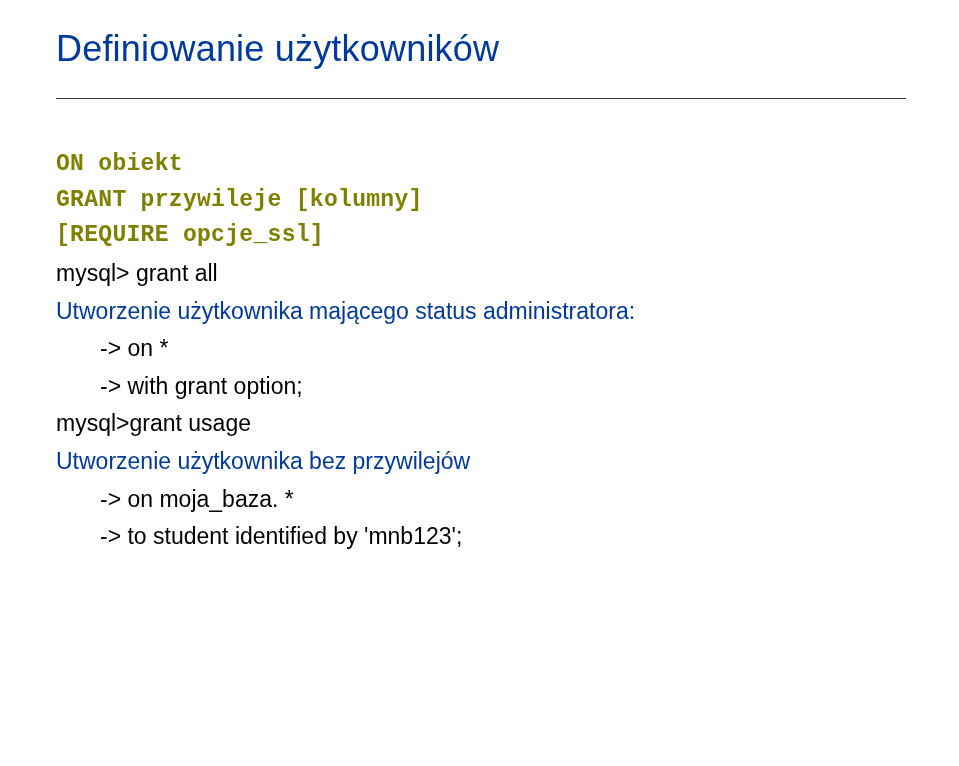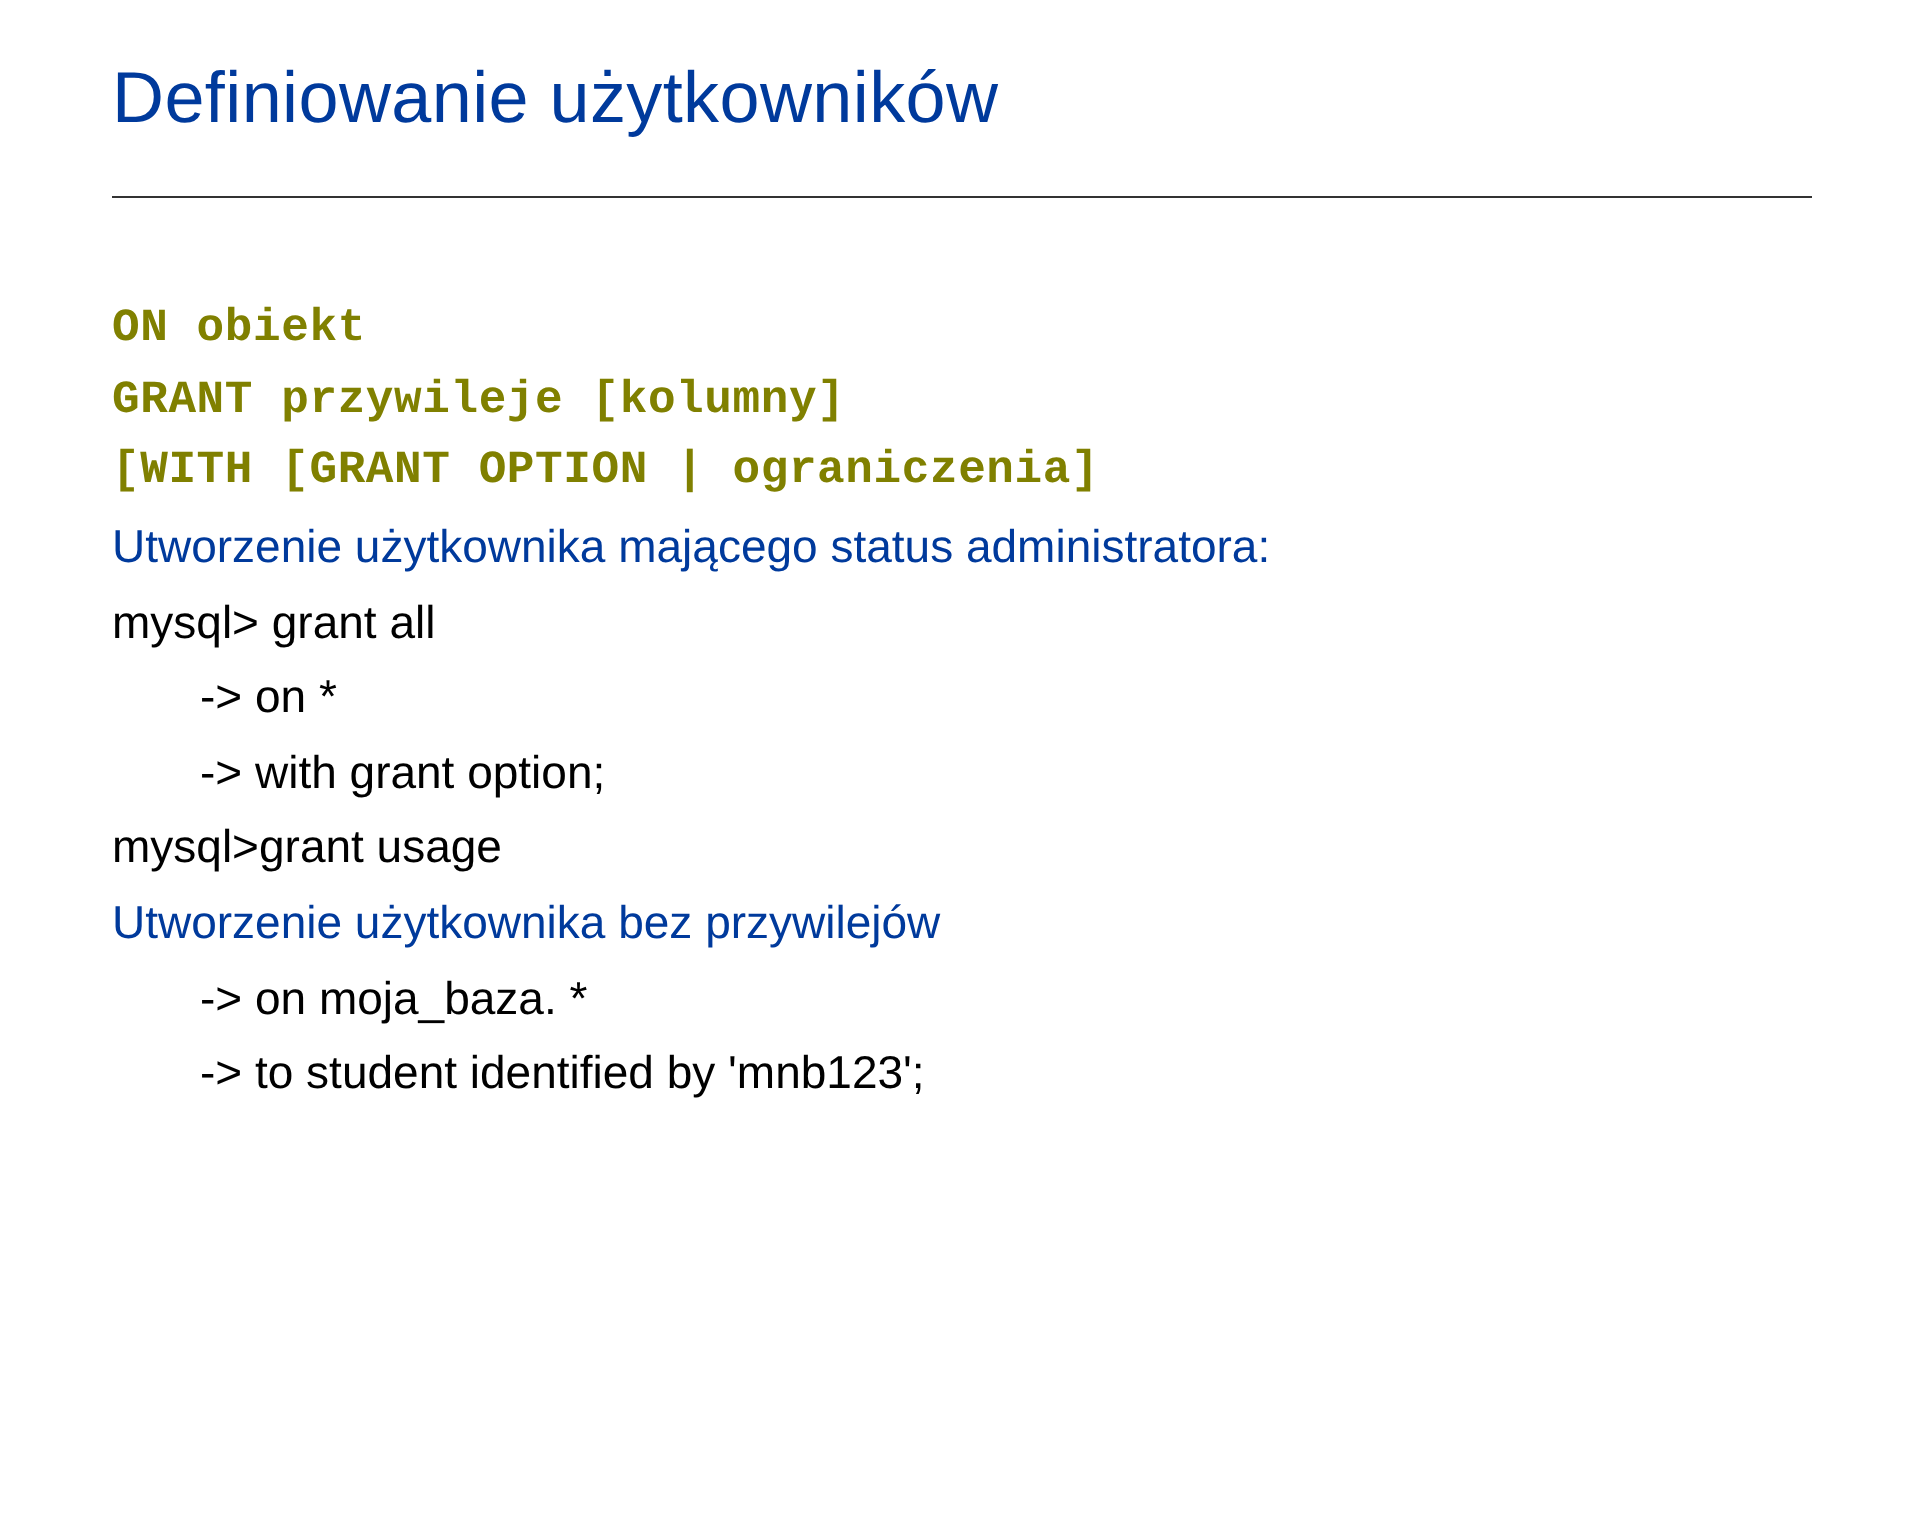--- a/index.html
+++ b/index.html
@@ -59,24 +59,24 @@
 
 <div class="slide">
 
   <h1 class="title">Definiowanie użytkowników</h1>
   <hr class="rule">
 
   <div class="content">
 
     <div class="mono">ON obiekt</div>
     <div class="mono">GRANT przywileje [kolumny]</div>
-    <div class="mono">[WITH [GRANT OPTION | ograniczenia]</div>
+    <div class="mono">[REQUIRE opcje_ssl]</div>
 
+    <div class="body-line">mysql&gt; grant all</div>
     <div class="body-line blue">Utworzenie użytkownika mającego status administratora:</div>
-    <div class="body-line">mysql&gt; grant all</div>
     <div class="body-line ind">-&gt; on *</div>
     <div class="body-line ind">-&gt; with grant option;</div>
 
     <div class="body-line">mysql&gt;grant usage</div>
     <div class="body-line blue">Utworzenie użytkownika bez przywilejów</div>
     <div class="body-line ind">-&gt; on  moja_baza. *</div>
     <div class="body-line ind">-&gt; to student identified by 'mnb123';</div>
 
   </div>
 </div>

